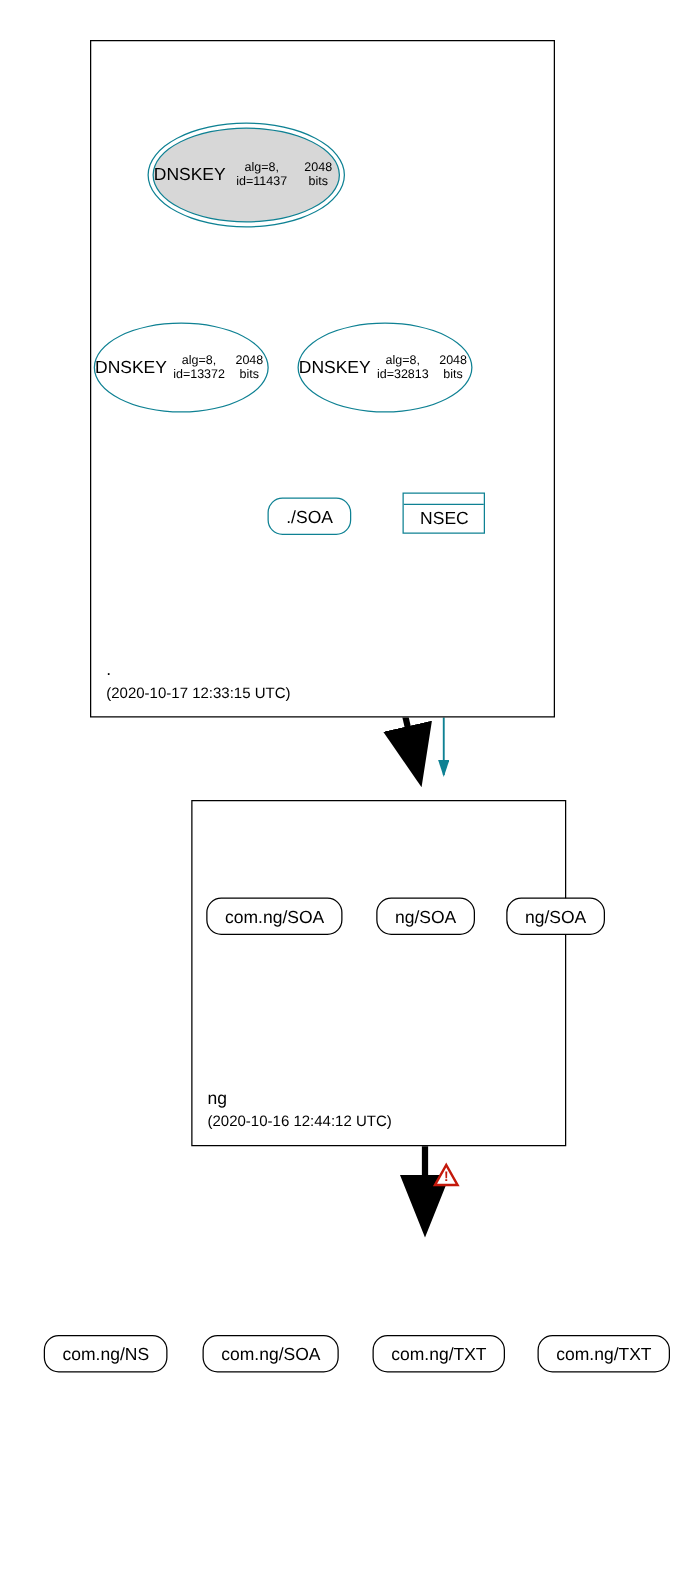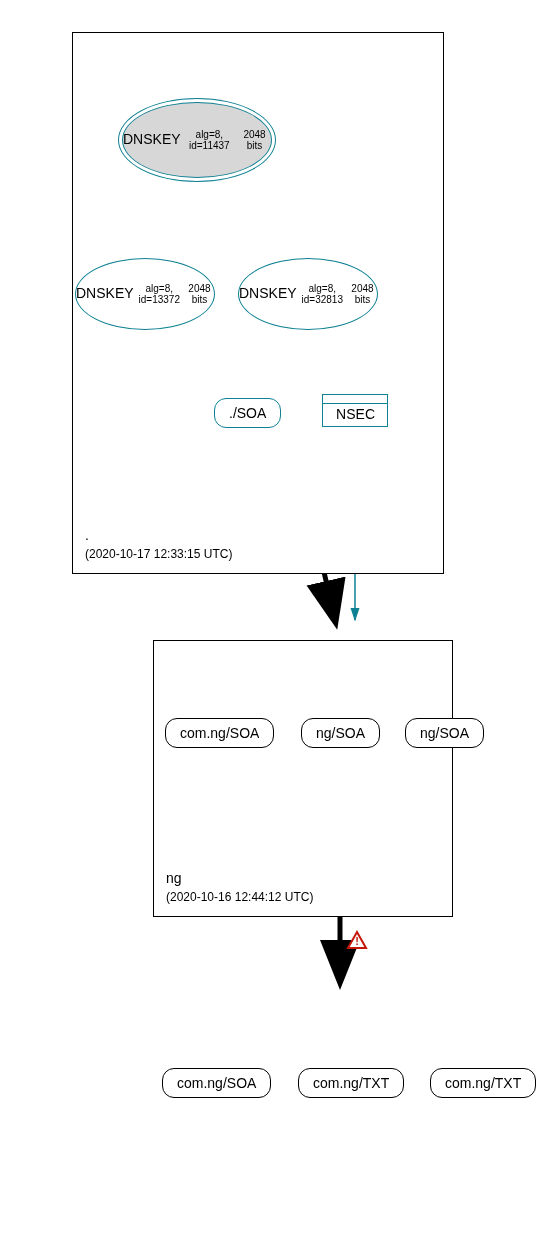--- a/index.html
+++ b/index.html
@@ -153,17 +153,18 @@
   <div class="zone-box" style="left:143px; top:618px; width:300px; height:277px;margin-top:12px;">
     <span class="zone-label" style="bottom:30px;">ng</span>
     <span class="zone-ts" style="bottom:12px;">(2020-10-16 12:44:12 UTC)</span>
   </div>
 
   <div class="rrbox black" style="left:155px; top:708px;">com.ng/SOA</div>
   <div class="rrbox black" style="left:291px; top:708px;">ng/SOA</div>
   <div class="rrbox black" style="left:395px; top:708px;">ng/SOA</div>
 
 
+  <div class="rrbox black" style="left:25px; top:1058px;">com.ng/NS</div>
   <div class="rrbox black" style="left:152px; top:1058px;">com.ng/SOA</div>
   <div class="rrbox black" style="left:288px; top:1058px;">com.ng/TXT</div>
   <div class="rrbox black" style="left:420px; top:1058px;">com.ng/TXT</div>
 
 </div>
 
 </body></html>

